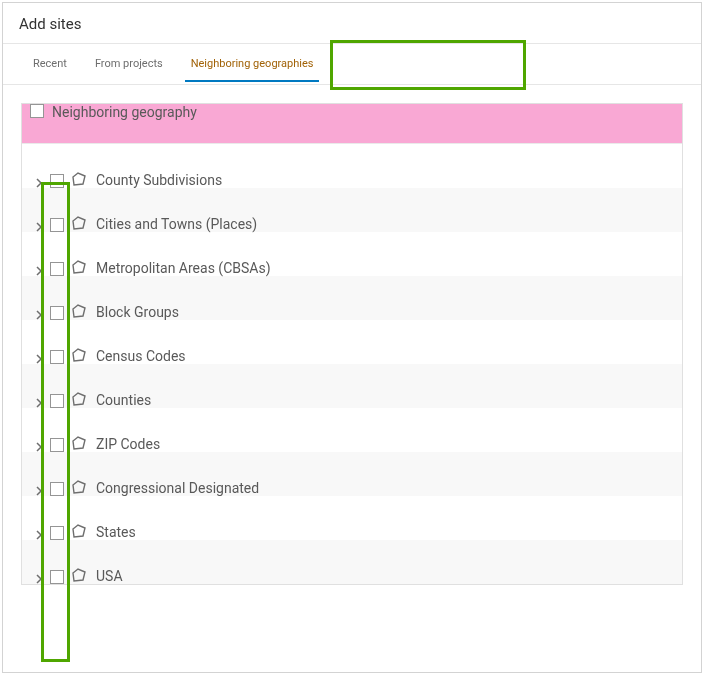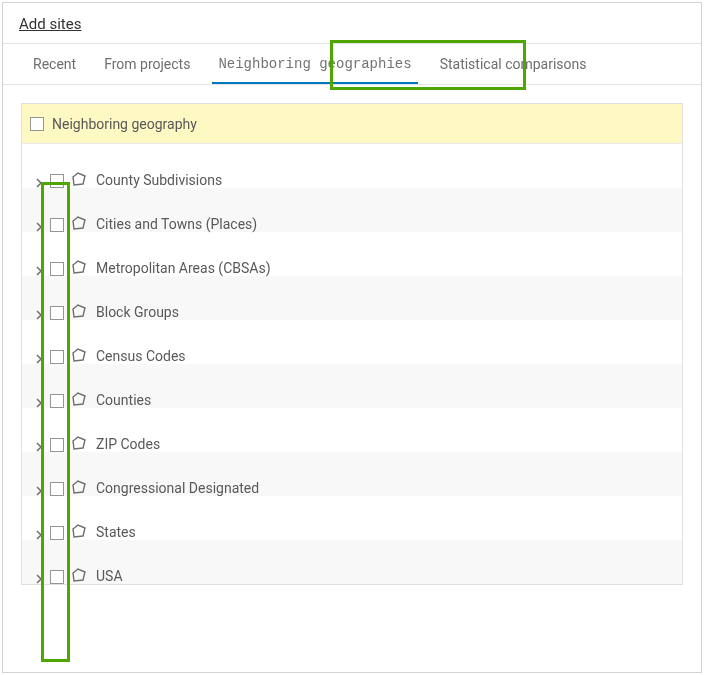--- a/index.html
+++ b/index.html
@@ -16,42 +16,40 @@
       width: 700px;
       height: 671px;
       margin: 2px;
       background: #fff;
     }
     .title {
       padding: 12px 16px 10px 16px;
       font-size: 15px;
       color: #323232;
       font-weight: 400;
-      text-decoration: underline;
     }
     .tabbar {
       display: flex;
       align-items: center;
       padding: 0 16px;
       border-top: 1px solid #e6e6e6;
       border-bottom: 1px solid #e6e6e6;
       gap: 0;
       position: relative;
       height: 42px;
     }
     .tab {
       padding: 10px 14px 11px 14px;
       color: #6e6e6e;
       cursor: pointer;
       position: relative;
-      font-size: 14px;
+      font-size: 11px;
     }
     .tab.active {
-      color: #737373;
-      font-family: Liberation Mono, monospace;
+      color: #a16207;
     }
     .tab.active::after {
       content: "";
       position: absolute;
       left: 8px;
       right: 8px;
       bottom: -1px;
       height: 2px;
       background: #0079c1;
     }
@@ -64,23 +62,22 @@
       top: -4px;
       height: 50px;
     }
     .panel {
       padding: 18px;
     }
     .tree-container {
       border: 1px solid #e0e0e0;
     }
     .tree-header {
-      background: #fef9c3;
-      display: flex;
-      align-items: center;
+      background: #f9a8d4;
+      display: flex;
       height: 40px;
       padding-left: 8px;
       border-bottom: 1px solid #eaeaea;
     }
     .checkbox {
       width: 14px;
       height: 14px;
       border: 1px solid #959595;
       background: #fff;
       display: inline-block;
@@ -134,21 +131,20 @@
 </head>
 <body>
 
 <div class="dialog">
   <div class="title">Add sites</div>
 
   <div class="tabbar">
     <div class="tab">Recent</div>
     <div class="tab">From projects</div>
     <div class="tab active">Neighboring geographies</div>
-    <div class="tab">Statistical comparisons</div>
     <div class="tab-highlight-box"></div>
   </div>
 
   <div class="panel">
     <div class="tree-container">
       <div class="tree-header">
         <span class="checkbox"></span>
         <span class="tree-header-label">Neighboring geography</span>
       </div>
       <div id="tree-rows">

